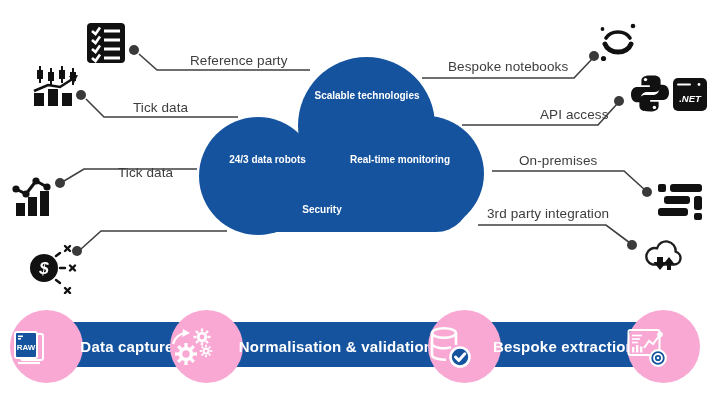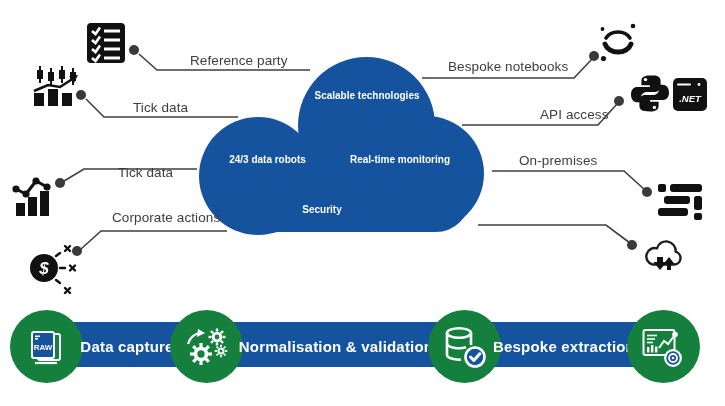--- a/index.html
+++ b/index.html
@@ -12,21 +12,21 @@
   
   #connectors{position:absolute;left:0;top:0;width:725px;height:406px;}
   
   .lbl{position:absolute;font-size:13.5px;color:#3d3d3d;white-space:nowrap;letter-spacing:.1px;}
   
   .cloud-part{position:absolute;background:#15539E;}
   .round{border-radius:50%;}
   .cloud-text{position:absolute;color:#ffffff;font-weight:bold;font-size:10px;line-height:1.25;text-align:center;}
   
   .pipe-bar{position:absolute;left:18px;top:322px;width:676px;height:45px;background:#15539E;border-radius:22px;}
-  .pipe-circle{position:absolute;top:310px;width:73px;height:73px;border-radius:50%;background:#15803d;display:flex;align-items:center;justify-content:center;}
+  .pipe-circle{position:absolute;top:310px;width:73px;height:73px;border-radius:50%;background:#f9a8d4;display:flex;align-items:center;}
   .pipe-label{position:absolute;top:338px;color:#fff;font-weight:bold;font-size:15px;text-align:center;letter-spacing:.2px;}
 </style>
 </head>
 <body>
 
 <div id="stage">
 
   <svg id="connectors" viewBox="0 0 725 406">
     <g stroke="#3F3F3F" stroke-width="1.6" fill="none">
       <polyline points="139,54 157,70 310,70"></polyline>
@@ -56,25 +56,25 @@
   <div class="cloud-part abs" style="left:214px;top:150px;width:256px;height:82px;border-radius:34px;"></div>
 
   <div class="cloud-text" style="left:312px;top:90px;width:110px;">Scalable technologies</div>
   <div class="cloud-text" style="left:220px;top:154px;width:95px;">24/3 data robots</div>
   <div class="cloud-text" style="left:272px;top:204px;width:100px;">Security</div>
   <div class="cloud-text" style="left:350px;top:154px;width:100px;">Real-time monitoring</div>
 
   <span class="lbl" style="left:190px;top:53px;">Reference party</span>
   <span class="lbl" style="left:133px;top:100px;">Tick data</span>
   <span class="lbl" style="left:118px;top:165px;">Tick data</span>
-  <span class="lbl" style="left:112px;top:210px;">Corporate actions</span>
 
   <span class="lbl" style="left:448px;top:59px;">Bespoke notebooks</span>
   <span class="lbl" style="left:499px;top:107px;margin-left:41px;">API access</span>
   <span class="lbl" style="left:519px;top:153px;text-align:right;">On-premises</span>
+  <span class="lbl" style="left:487px;top:206px;">3rd party integration</span>
 
   <div class="abs" style="left:86px;top:21px;">
     <svg width="40" height="44" viewBox="0 0 40 44">
       <rect x="1" y="2" width="38" height="40" rx="4" fill="#111"></rect>
       <g stroke="#fff" stroke-width="2.6" fill="none">
         <polyline points="6,10 9.5,13 14,6.5"></polyline>
           <polyline points="6,19 9.5,22 14,15.5"></polyline>
         <polyline points="6,28 9.5,31 14,24.5"></polyline>
           <polyline points="6,37 9.5,40 14,33.5"></polyline>
       </g>

